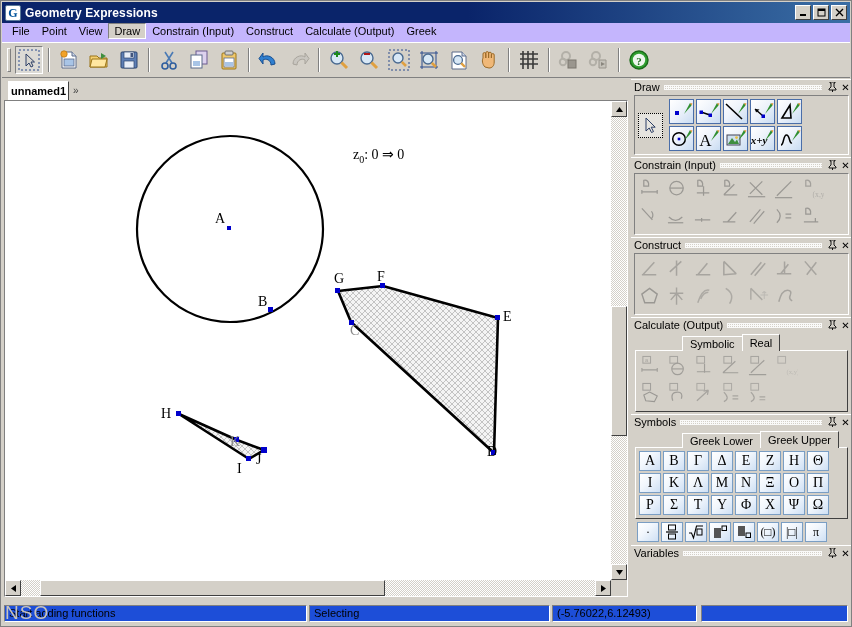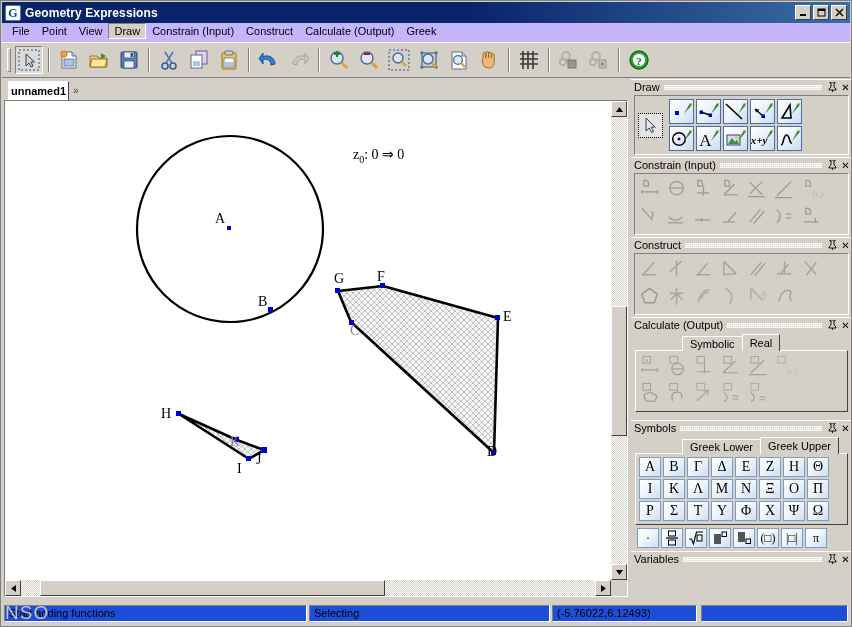--- a/index.html
+++ b/index.html
@@ -840,21 +840,21 @@
               <svg width="24" height="26" viewBox="0 0 24 26" opacity=".35">
                 <rect x="3" y="2" width="8" height="7" fill="none" stroke="#666" stroke-width="1.1"></rect>
                 <path d="M3 11 q7 7 0 10 M12 16 h6 M12 19 h6" fill="none" stroke="#555" stroke-width="1.3"></path>
               </svg>
             </div>
           </div>
         </div>
       </div>
     </div>
 
-    <div class="panel" style="margin-top:8px;">
+    <div class="panel" style="margin-top:2px;">
       <div class="panel-head">
         <span class="ph-title">Symbols</span>
         <span class="ph-dots"></span>
         <span class="ph-btn">
           <svg width="9" height="10" viewBox="0 0 9 10">
               <path d="M2 0 h5 v1 h-1 v4 l2 2 v1 H1 V7 l2 -2 V1 H2 Z M4.5 8 v2" stroke="#000" stroke-width=".9" fill="none"></path>
             </svg>
         </span>
         <span class="ph-btn">✕</span>
       </div>

